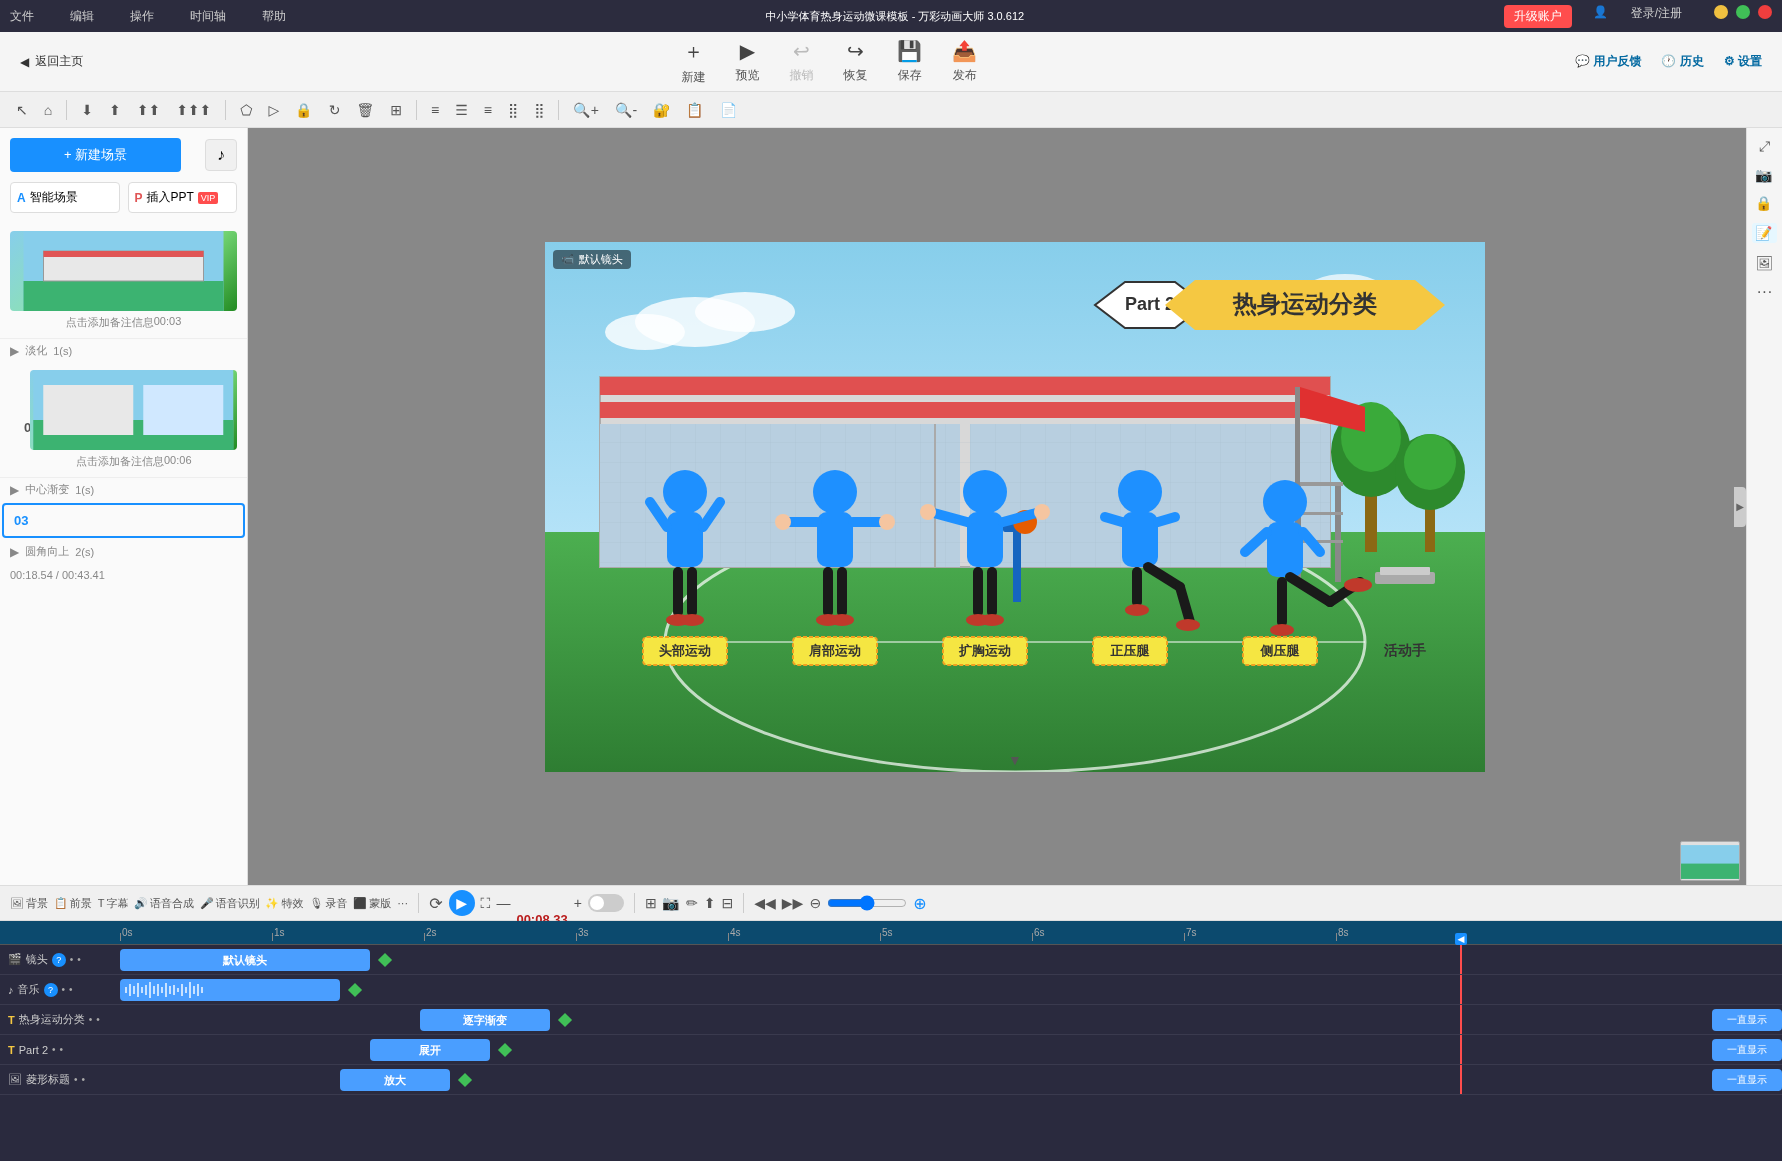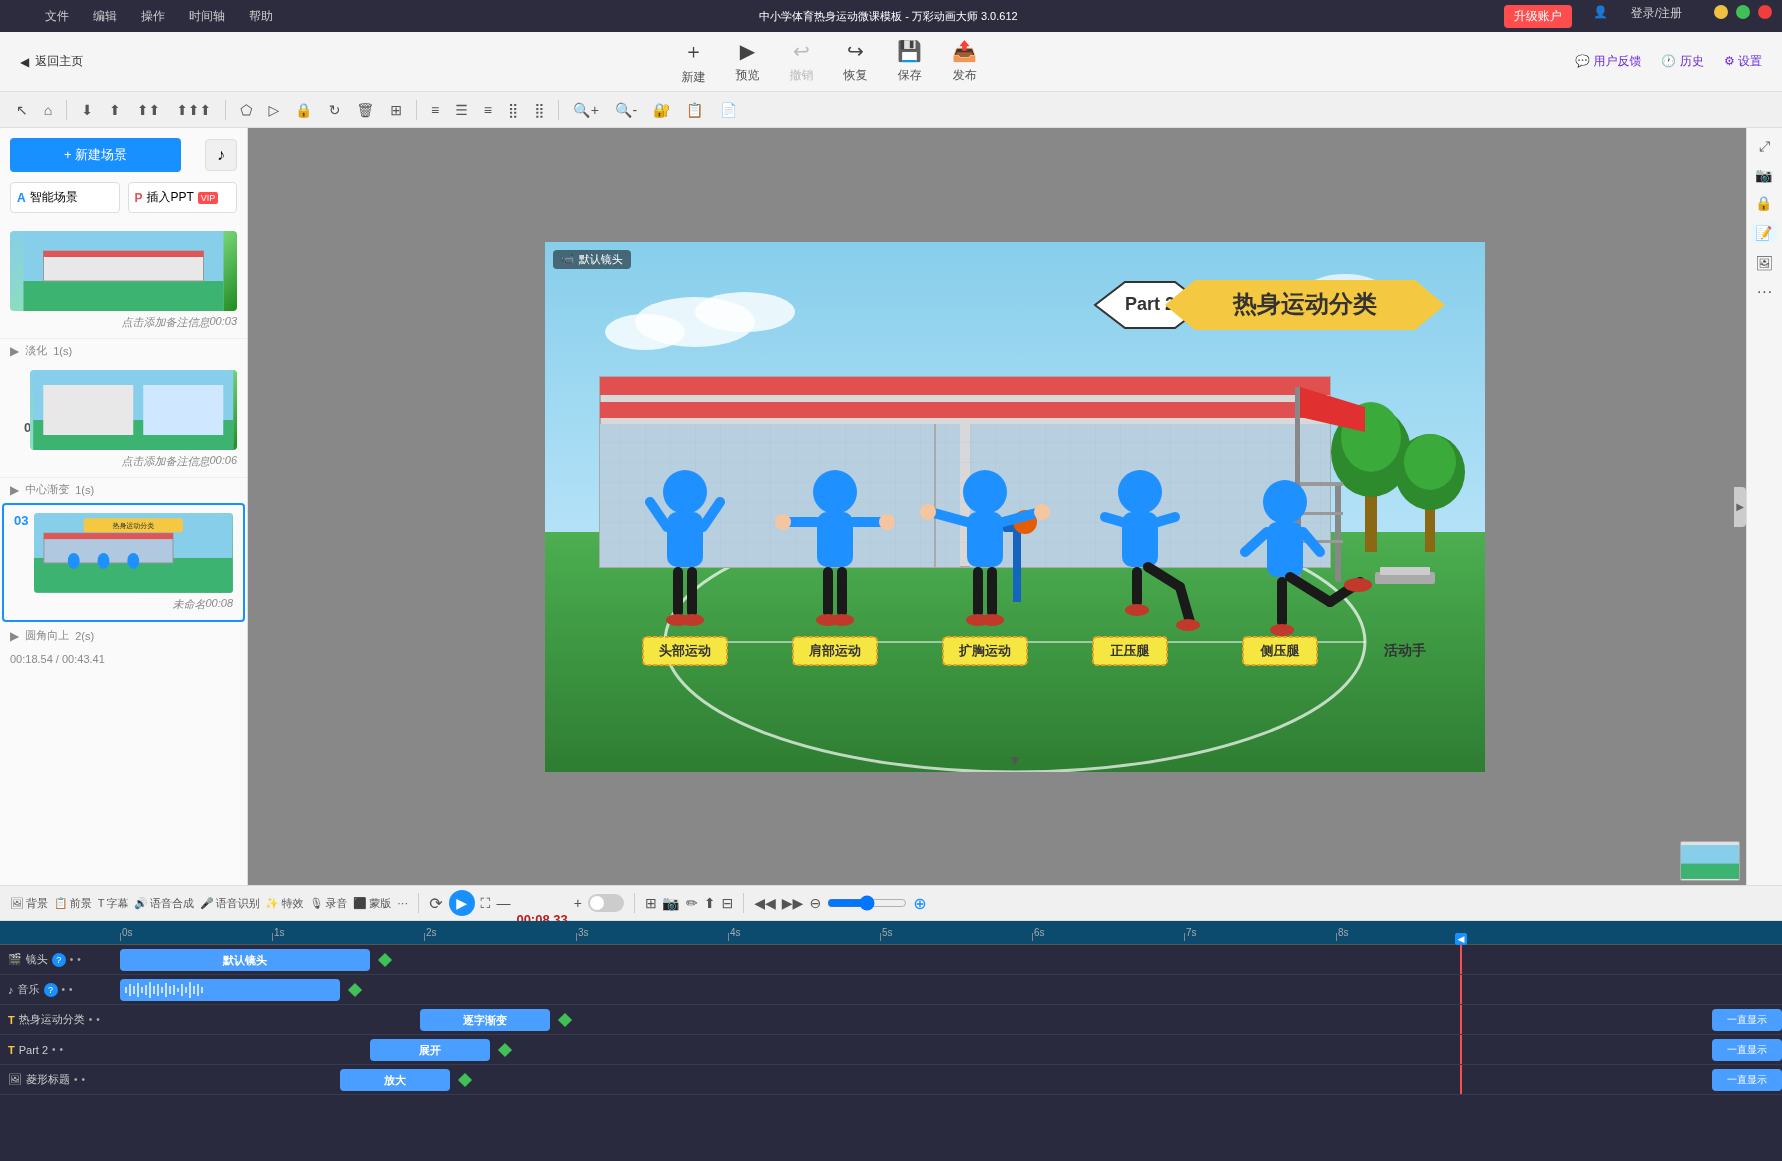--- a/index.html
+++ b/index.html
@@ -9,21 +9,21 @@
     .title-bar {
       background: #2c2c3e;
       height: 32px;
       display: flex;
       align-items: center;
       justify-content: space-between;
       padding: 0 10px;
       color: #ccc;
       font-size: 12px;
     }
-    .title-bar-left { display: flex; gap: 24px; margin-left: 35px; }
+    .title-bar-left { display: flex; gap: 36px; }
     .title-bar-center { color: #fff; font-size: 11px; }
     .title-bar-right { display: flex; align-items: flex-start; gap: 22px; }
     .upgrade-btn { background: #ff4d4d; color: #fff; border: none; padding: 3px 10px; border-radius: 4px; font-size: 12px; cursor: pointer; }
     .window-controls { display: flex; gap: 8px; margin-left: 10px; }
     .win-btn { width: 14px; height: 14px; border-radius: 50%; cursor: pointer; display: inline-block; }
     .win-min { background: #f0c040; }
     .win-max { background: #40c057; }
     .win-close { background: #f03e3e; }
 
     
@@ -36,21 +36,21 @@
       gap: 30px;
       border-bottom: 1px solid #ddd;
       justify-content: space-between;
     }
     .toolbar-left { display: flex; align-items: center; gap: 6px; cursor: pointer; }
     .toolbar-center { display: flex; gap: 30px; align-items: center; }
     .toolbar-item { display: flex; flex-direction: column; align-items: center; gap: 4px; cursor: pointer; color: #555; font-size: 12px; }
     .toolbar-item .icon { font-size: 20px; color: #444; }
     .toolbar-item.disabled { color: #bbb; }
     .toolbar-item.disabled .icon { color: #bbb; }
-    .toolbar-right { display: flex; gap: 20px; align-items: center; font-size: 12px; color: #6d28d9; cursor: pointer; }
+    .toolbar-right { display: flex; gap: 20px; align-items: center; font-size: 12px; color: #0369a1; cursor: pointer; font-weight: bold; }
 
     
     .secondary-toolbar {
       background: #f0f0f0;
       height: 36px;
       display: flex;
       align-items: center;
       padding: 0 10px;
       gap: 4px;
       border-bottom: 1px solid #ddd;
@@ -145,25 +145,24 @@
       height: 100%;
       background: linear-gradient(135deg, #87ceeb 0%, #90ee90 60%, #228b22 100%);
       display: flex;
       align-items: center;
       justify-content: center;
       font-size: 10px;
       color: #555;
     }
     .scene-info {
       display: flex;
-      justify-content: flex-end;
+      justify-content: center;
       margin-top: 4px;
       font-size: 11px;
       color: #888;
-      font-style: italic;
     }
     .scene-num {
       position: absolute;
       left: 14px;
       top: 50%;
       transform: translateY(-50%);
       font-size: 12px;
       font-weight: bold;
       color: #333;
     }
@@ -503,44 +502,20 @@
       </div>
     </div>
     <div class="transition-row">
       <span class="transition-icon">▶</span>
       <span>中心渐变</span>
       <span>1(s)</span>
     </div>
 
     <div class="scene-item active" style="display:flex; gap:6px; align-items:flex-start;">
       <span style="position:relative; transform:none; font-size:13px; font-weight:bold; color:#1890ff; flex-shrink:0;">03</span>
-      <div style="flex:1;">
-        <div class="scene-thumb">
-          <div class="scene-thumb-img">
-            <svg width="100%" height="100%" viewBox="0 0 200 80">
-              <rect width="200" height="80" fill="#87ceeb"></rect>
-              <rect y="45" width="200" height="35" fill="#3cb371"></rect>
-
-              <rect x="10" y="20" width="130" height="30" fill="#b0c8e0" stroke="#999" stroke-width="1"></rect>
-              <rect x="10" y="20" width="130" height="6" fill="#e05555"></rect>
-
-              <rect x="50" y="5" width="100" height="14" fill="#f5c842" rx="3"></rect>
-              <text x="100" y="15" text-anchor="middle" font-size="7" fill="#333">热身运动分类</text>
-
-              <ellipse cx="40" cy="48" rx="6" ry="8" fill="#1e90ff"></ellipse>
-              <ellipse cx="70" cy="48" rx="6" ry="8" fill="#1e90ff"></ellipse>
-              <ellipse cx="100" cy="48" rx="6" ry="8" fill="#1e90ff"></ellipse>
-            </svg>
-          </div>
-        </div>
-        <div class="scene-info">
-          <span>未命名</span>
-          <span>00:08</span>
-        </div>
-      </div>
     </div>
     <div class="transition-row">
       <span class="transition-icon">▶</span>
       <span>圆角向上</span>
       <span>2(s)</span>
     </div>
 
 
     <div style="padding:6px 10px; font-size:11px; color:#888; display:flex; justify-content:space-between;">
       <span>00:18.54 / 00:43.41</span>

